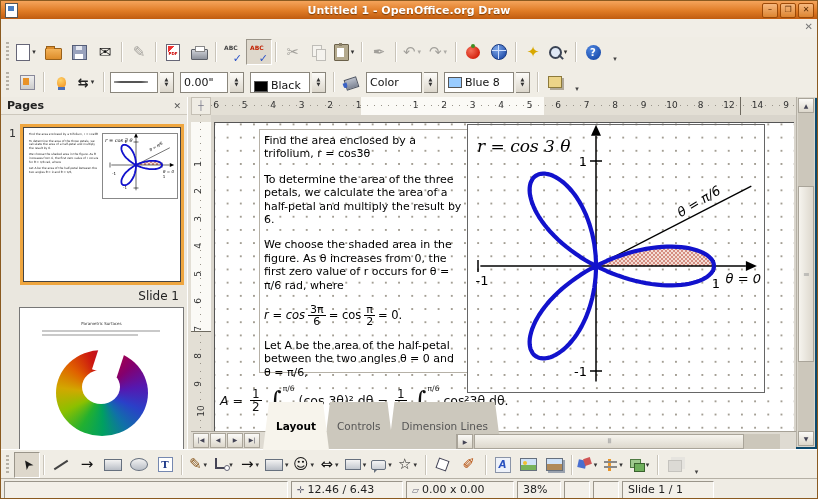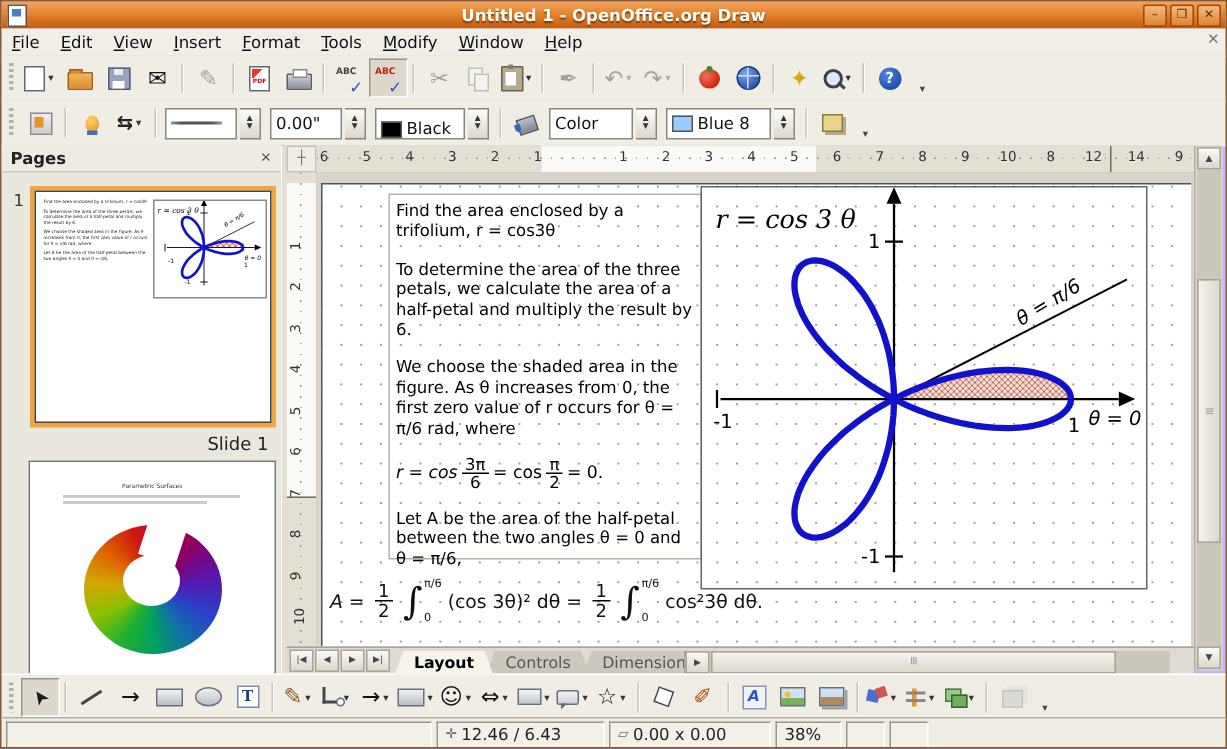--- a/index.html
+++ b/index.html
@@ -1,16 +1,16 @@
 <!DOCTYPE html>
 <html><head>
 <meta charset="utf-8">
 <style>
   html,body{margin:0;padding:0;background:#555;}
-  #app{position:relative;width:818px;height:499px;overflow:hidden;background:#c4b5fd;
+  #app{position:relative;width:818px;height:499px;overflow:hidden;background:#0c4a6e;
        font-family:"DejaVu Sans",sans-serif;font-size:11px;color:#111;
        border:1px solid #8a5a20;box-sizing:border-box;}
   
   #titlebar{position:absolute;left:0;top:0;width:100%;height:18px;
     background:linear-gradient(#f4a45c,#e07c26 55%,#c05c10);display:flex;align-items:center;}
   #titlebar .appicon{width:11px;height:13px;background:#fff;border:1px solid #555;margin-left:4px;position:relative;}
   #titlebar .appicon:after{content:"";position:absolute;left:2px;top:2px;width:6px;height:5px;background:#4a7ec0;}
   #wintitle{position:absolute;left:0;right:0;text-align:center;color:#fff;font-weight:bold;font-size:11px;text-shadow:0 1px 1px #7a3a05;}
   .winbtns{position:absolute;right:3px;top:2px;display:flex;gap:2px;}
   .winbtn{width:14px;height:13px;border:1px solid #9c4a08;background:linear-gradient(#f6b87e,#dd8531);
@@ -146,21 +146,21 @@
   
   .sb{background:#dad6cc;}
   #vscroll{position:absolute;left:795px;top:96px;width:18px;height:350px;border-left:1px solid #b5b0a5;}
   .sbbtn{position:absolute;left:1px;width:16px;height:15px;background:linear-gradient(#fbfaf7,#dcd7cb);border:1px solid #a9a499;box-sizing:border-box;font-size:6px;color:#445;text-align:center;line-height:13px;}
   #vthumb{position:absolute;left:1px;top:89px;width:16px;height:176px;background:linear-gradient(90deg,#f6f4ee,#ddd8cd);border:1px solid #a9a499;box-sizing:border-box;}
   #vthumb:after{content:"≡";position:absolute;left:4px;top:50%;transform:translateY(-50%);font-size:8px;color:#999;}
   #vtrack1{position:absolute;left:1px;top:16px;width:16px;height:318px;background:#ccc7bb;}
   
   #tabbar{position:absolute;left:190px;top:430px;width:605px;height:18px;background:#dfdbd2;border-top:1px solid #a7a297;display:flex;align-items:flex-end;}
   .navbtn{width:14px;height:13px;border:1px solid #a9a499;background:linear-gradient(#fbfaf7,#dcd7cb);font-size:6px;text-align:center;line-height:12px;color:#445;margin:0 1px 1px 0;}
-  .tab{position:relative;height:16px;line-height:16px;padding:0 13px;clip-path:polygon(6px 0,calc(100% - 6px) 0,100% 100%,0 100%);
+  .tab{position:relative;height:16px;line-height:16px;padding:16px 13px;clip-path:polygon(6px 0,calc(100% - 6px) 0,100% 100%,0 100%);
     background:#ccc8bd;color:#555;font-size:10.5px;margin-right:-5px;}
   .tab.active{background:#f7f4ec;font-weight:bold;color:#000;z-index:2;}
   #hscroll{position:absolute;right:0;bottom:1px;width:340px;height:15px;}
   #hltrack{position:absolute;left:16px;right:16px;top:0;height:15px;background:#ccc7bb;}
   #hthumb{position:absolute;left:18px;top:0;width:270px;height:15px;background:linear-gradient(#f6f4ee,#ddd8cd);border:1px solid #a9a499;box-sizing:border-box;}
   #hthumb:after{content:"≡";position:absolute;left:50%;top:1px;transform:translateX(-50%) rotate(90deg);font-size:8px;color:#999;}
   
   #statusbar{position:absolute;left:0;top:477px;width:100%;height:22px;background:#efece4;border-top:1px solid #b5b0a5;display:flex;align-items:center;padding:0 3px;box-sizing:border-box;gap:3px;}
   .scell{height:16px;border:1px solid;border-color:#9a958a #fff #fff #9a958a;background:#f3f0e9;display:flex;align-items:center;padding:0 5px;font-size:11px;color:#222;white-space:nowrap;}
   .sicon{font-size:9px;color:#667;margin-right:3px;}
@@ -176,21 +176,20 @@
     <span class="appicon"></span>
     <span id="wintitle">Untitled 1 - OpenOffice.org Draw</span>
     <span class="winbtns">
       <span class="winbtn">–</span>
       <span class="winbtn">❐</span>
       <span class="winbtn">✕</span>
     </span>
   </div>
 
   <div id="menubar">
-    <span id="menuitems"><span class="menuitem">File</span><span class="menuitem">Edit</span><span class="menuitem">View</span><span class="menuitem">Insert</span><span class="menuitem">Format</span><span class="menuitem">Tools</span><span class="menuitem">Modify</span><span class="menuitem">Window</span><span class="menuitem">Help</span></span>
     <span id="menuclose">✕</span>
   </div>
 
   <div id="tb1" class="toolbar">
       <div class="tgrip"></div>
       <div class="tbtn">
         <span class="ic ic-page"></span>
         <span class="dd">▾</span>
       </div>
       <div class="tbtn">
@@ -623,14 +622,17 @@
     </div>
     <div class="scell" style="flex:0 0 96px">
       <span class="sicon">▱</span>
       <span>0.00 x 0.00</span>
     </div>
     <div class="scell" style="flex:0 0 32px">
       <span>38%</span>
     </div>
     <div class="scell" style="flex:0 0 14px"></div>
     <div class="scell" style="flex:0 0 14px"></div>
+    <div class="scell" style="flex:0 0 80px">
+      <span>Slide 1 / 1</span>
+    </div>
   </div>
 </div>
 
 </body></html>

